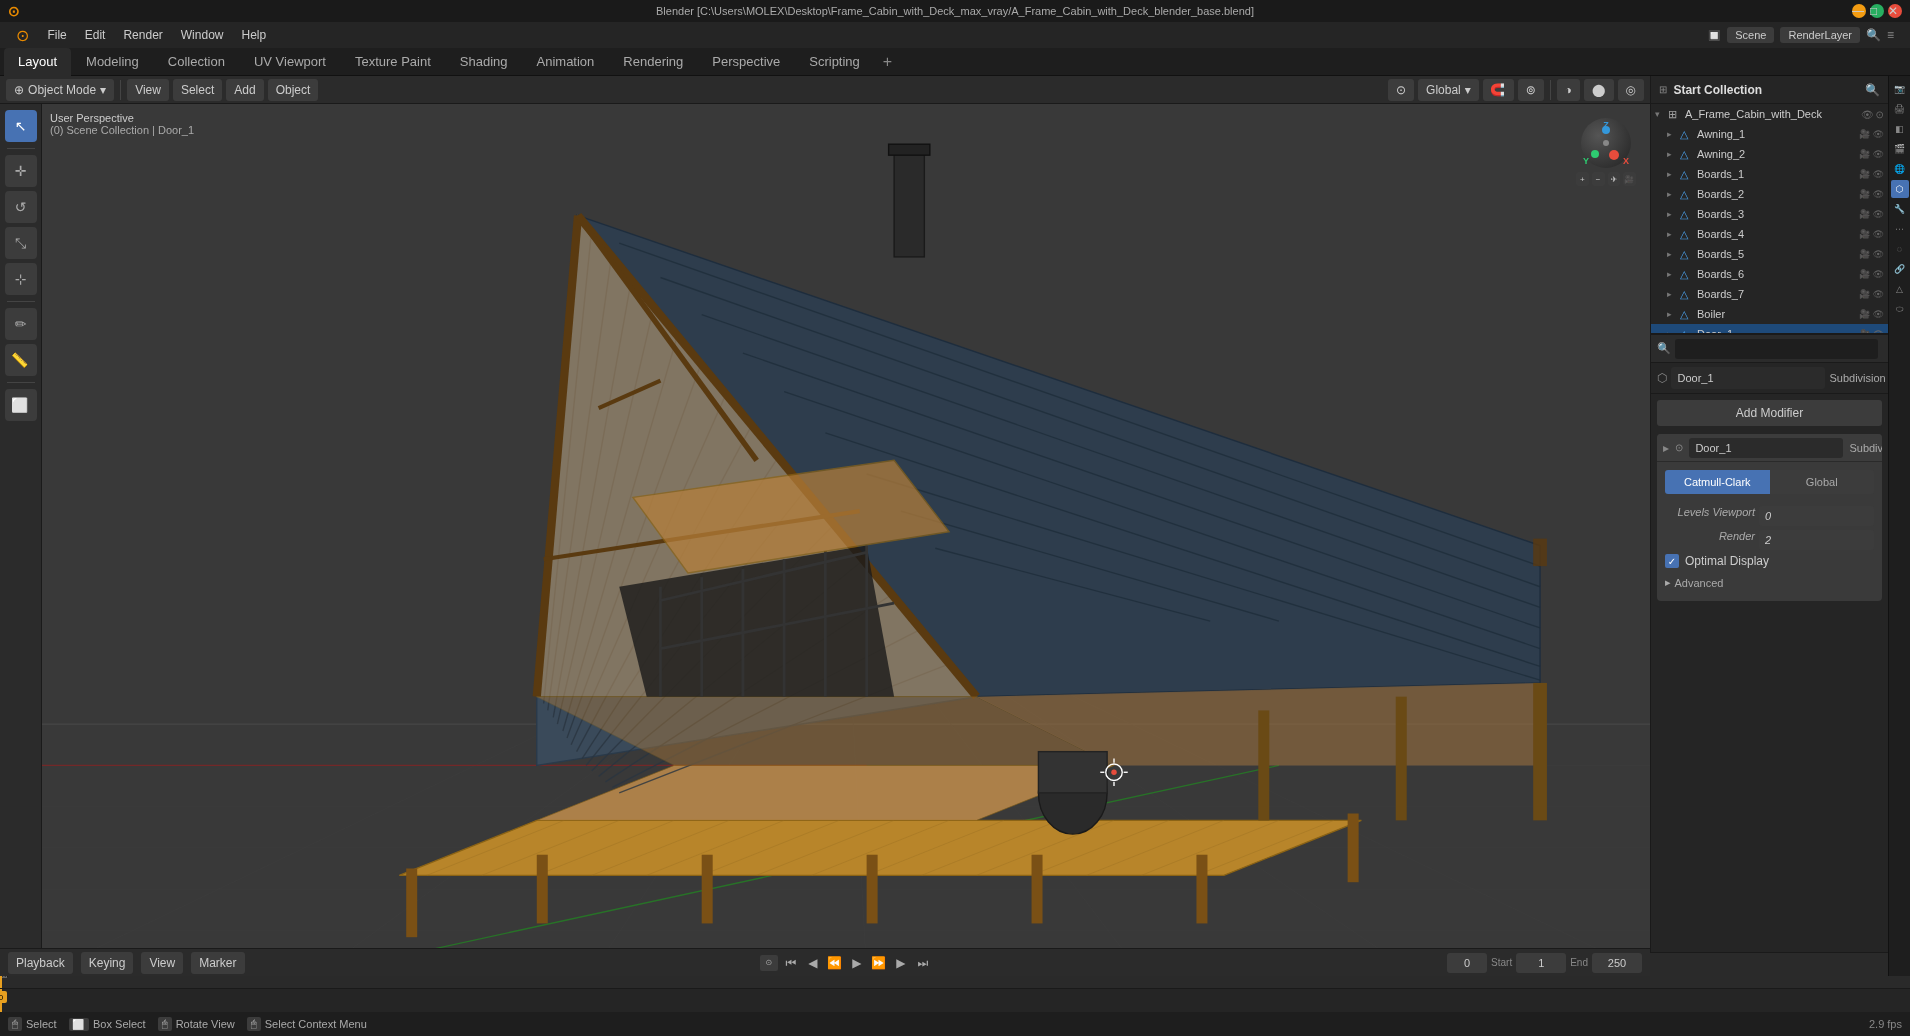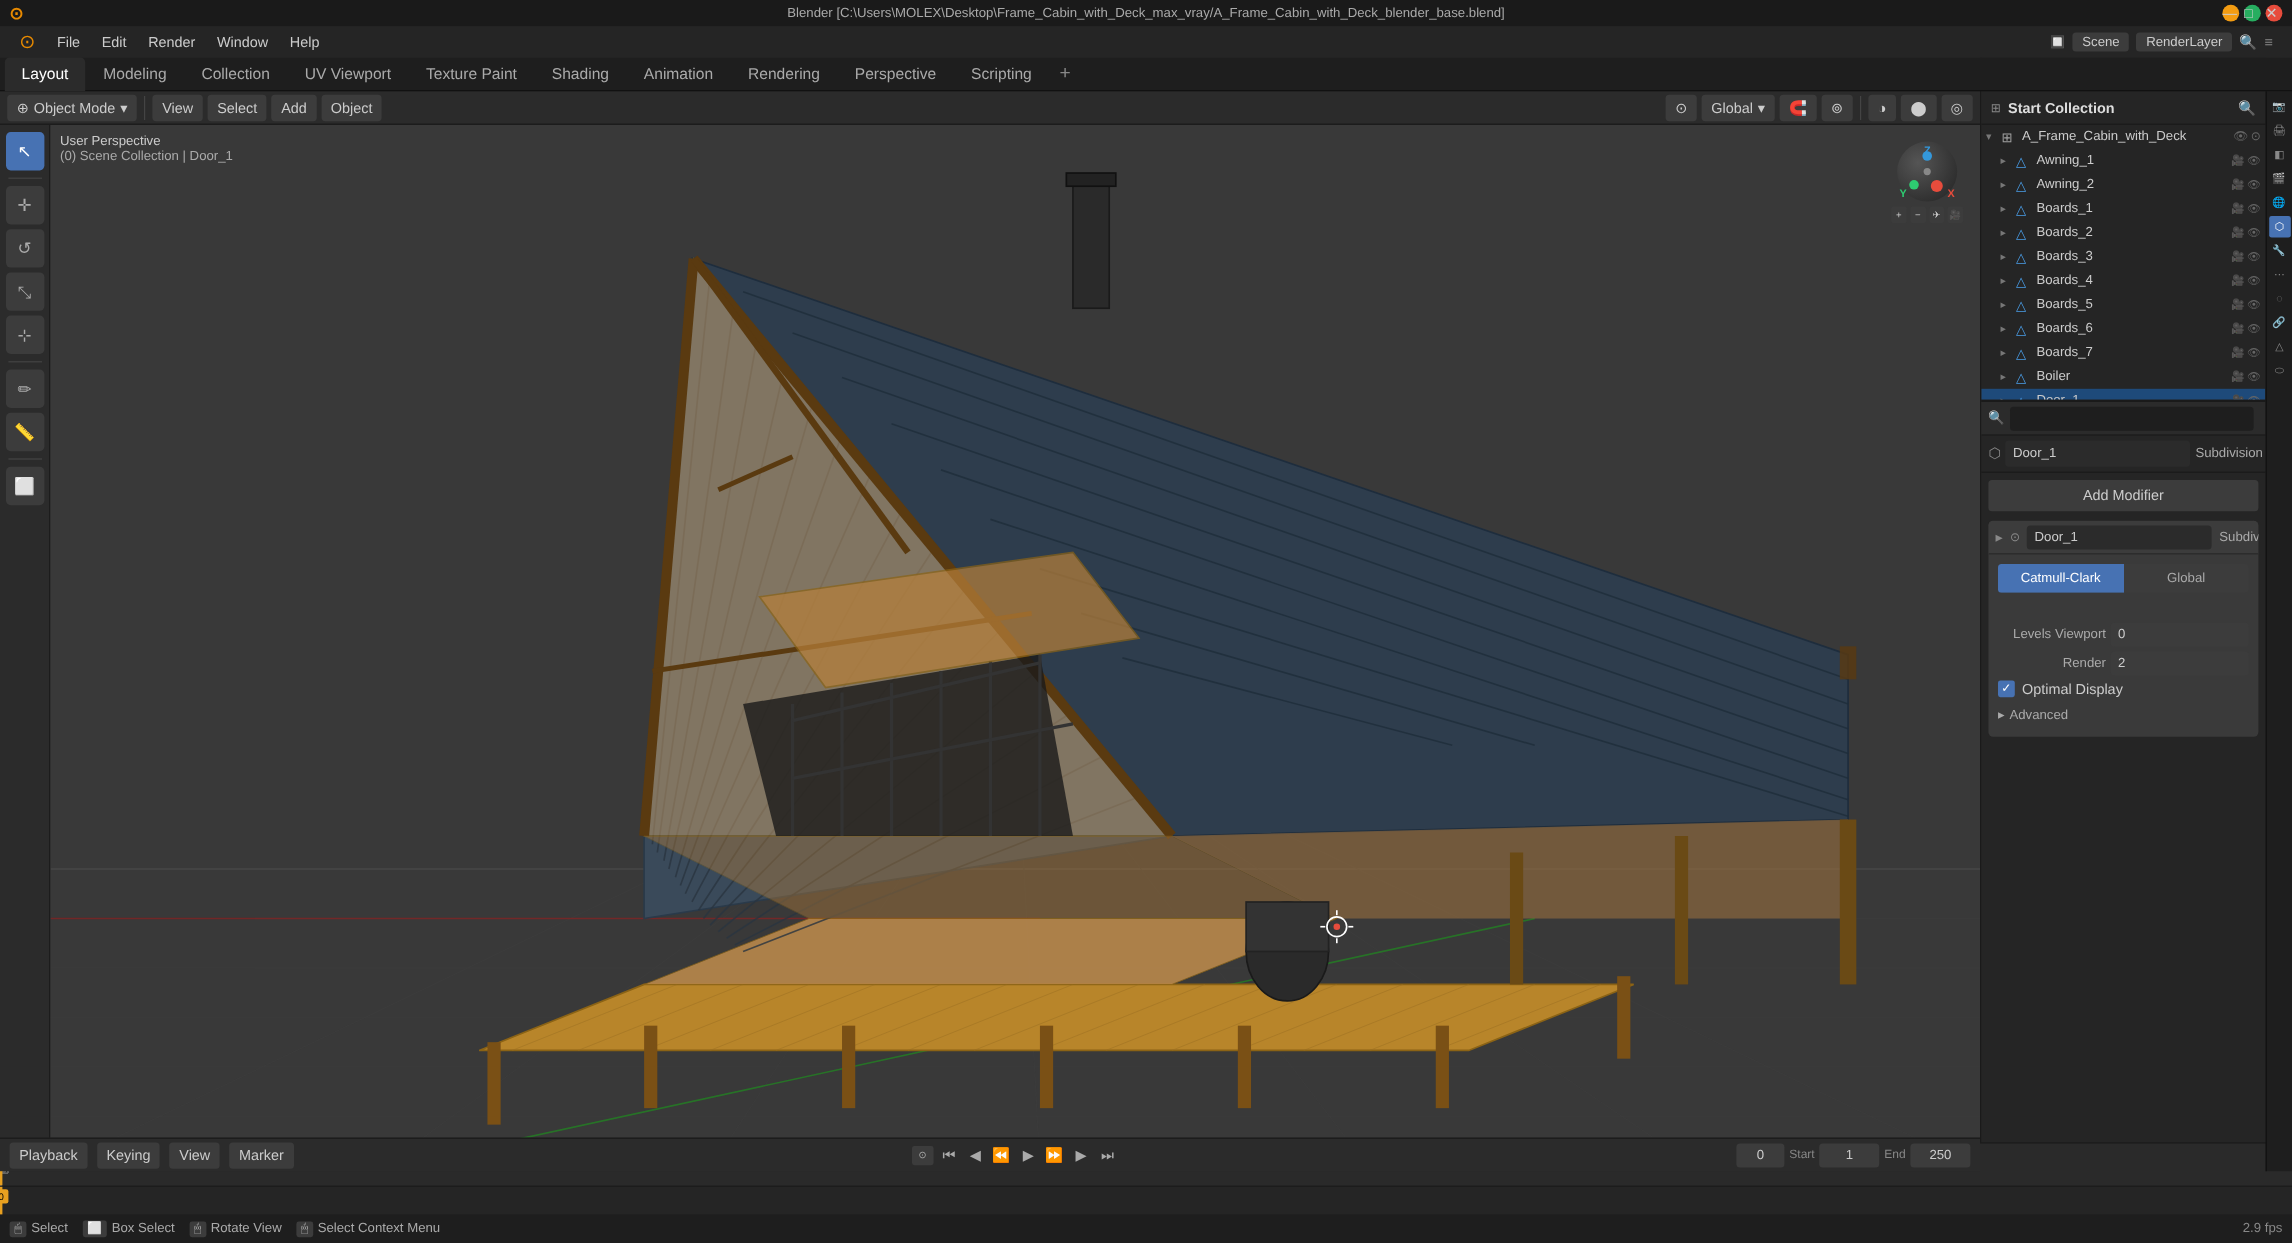--- a/index.html
+++ b/index.html
@@ -259,23 +259,23 @@
       color: #666;
       font-size: 10px;
     }
 
     
     #modifier-area {
       padding: 6px;
     }
     .prop-row {
       display: flex;
-      align-items: center;
       margin-bottom: 4px;
       gap: 4px;
+      font-style: italic;
     }
     .prop-label {
       width: 90px;
       font-size: 11px;
       color: #aaa;
       text-align: right;
     }
     .prop-value {
       flex: 1;
       background: #3c3c3c;
@@ -316,21 +316,21 @@
     }
     .modifier-type {
       color: #aaa;
       font-size: 11px;
     }
     .modifier-body {
       padding: 8px;
     }
     .catmull-simple-row {
       display: flex;
-      margin-bottom: 25px;
+      margin-bottom: 12px;
       border-radius: 3px;
       overflow: hidden;
       align-items: flex-end;
     }
     .catmull-btn {
       flex: 1;
       height: 24px;
       display: flex;
       align-items: center;
       justify-content: center;

